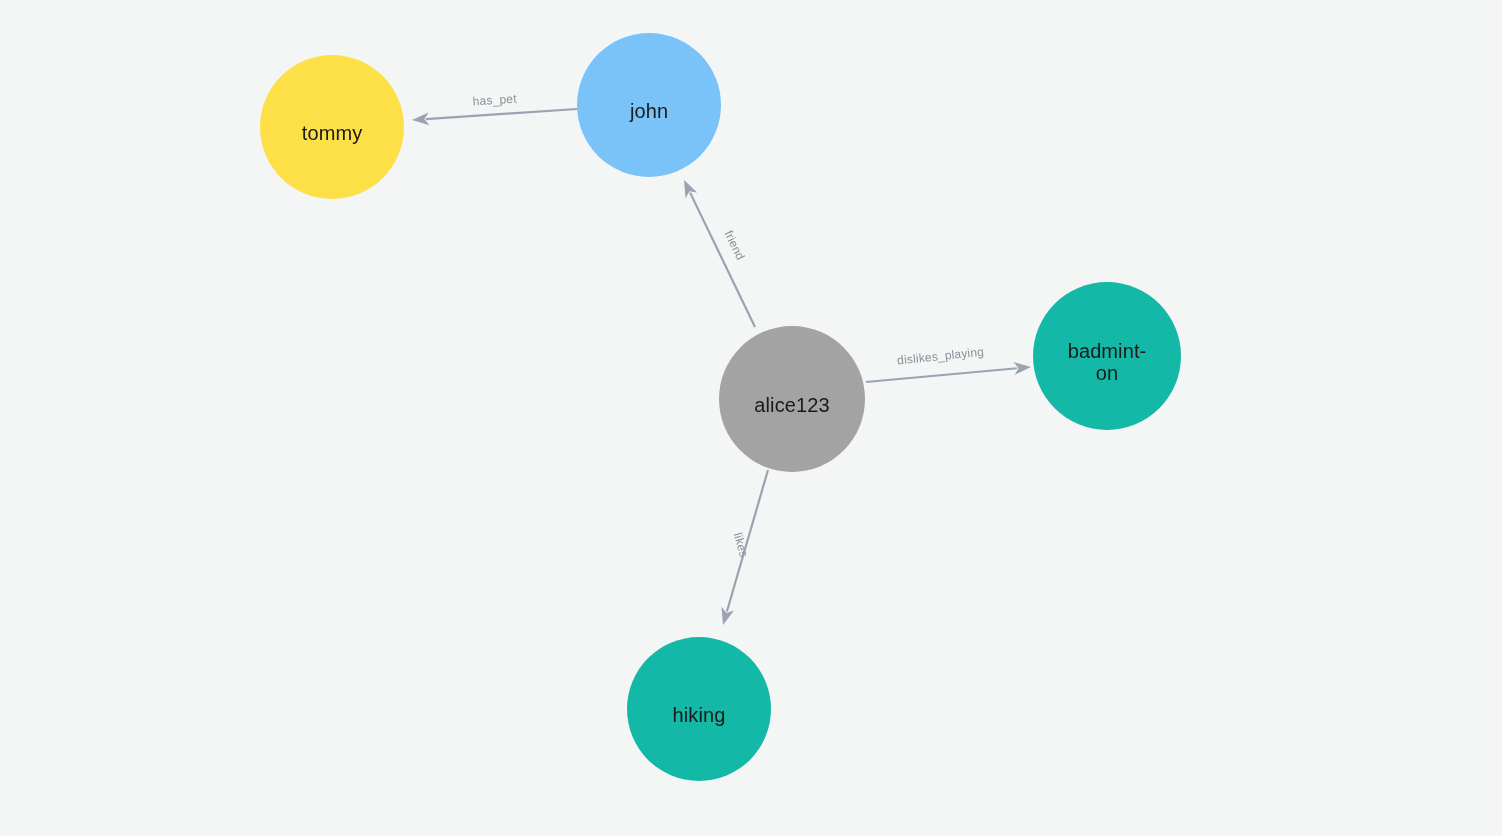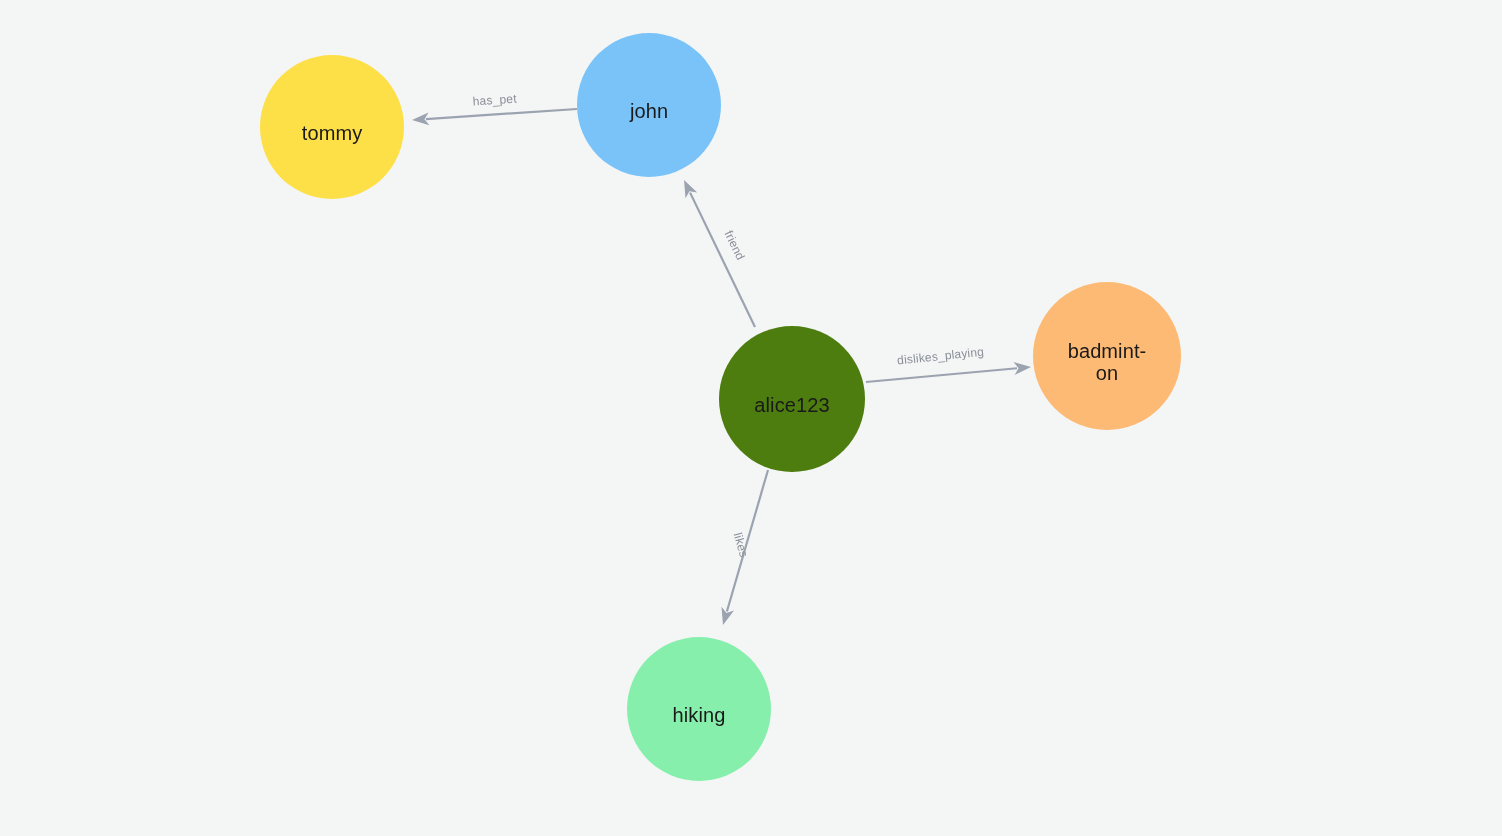--- a/index.html
+++ b/index.html
@@ -92,24 +92,24 @@
       </g>
     </svg>
 
   <div id="node-layer">
       <div class="graph-node" style="left: 260px; top: 55px; width: 144px; height: 144px; background: #fde047;">
         <span class="node-label" style="color: rgb(26, 26, 26);">tommy</span>
       </div>
       <div class="graph-node" style="left: 577px; top: 33px; width: 144px; height: 144px; background: rgb(121, 195, 248);">
         <span class="node-label" style="color: rgb(26, 26, 26);">john</span>
       </div>
-      <div class="graph-node" style="left: 719px; top: 326px; width: 146px; height: 146px; background: #4d7c0f;">
+      <div class="graph-node" style="left: 719px; top: 326px; width: 146px; height: 146px; background: #a3a3a3;">
         <span class="node-label" style="color: rgb(26, 26, 26);">alice123</span>
       </div>
-      <div class="graph-node" style="left: 1033px; top: 282px; width: 148px; height: 148px; background: #fdba74;">
+      <div class="graph-node" style="left: 1033px; top: 282px; width: 148px; height: 148px; background: #14b8a6;">
         <span class="node-label" style="color: rgb(26, 26, 26);">badmint-<br>on</span>
       </div>
-      <div class="graph-node" style="left: 627px; top: 637px; width: 144px; height: 144px; background: #86efac;">
+      <div class="graph-node" style="left: 627px; top: 637px; width: 144px; height: 144px; background: #14b8a6;">
         <span class="node-label" style="color: rgb(26, 26, 26);">hiking</span>
       </div>
     </div>
 
 </div>
 
 </body></html>

